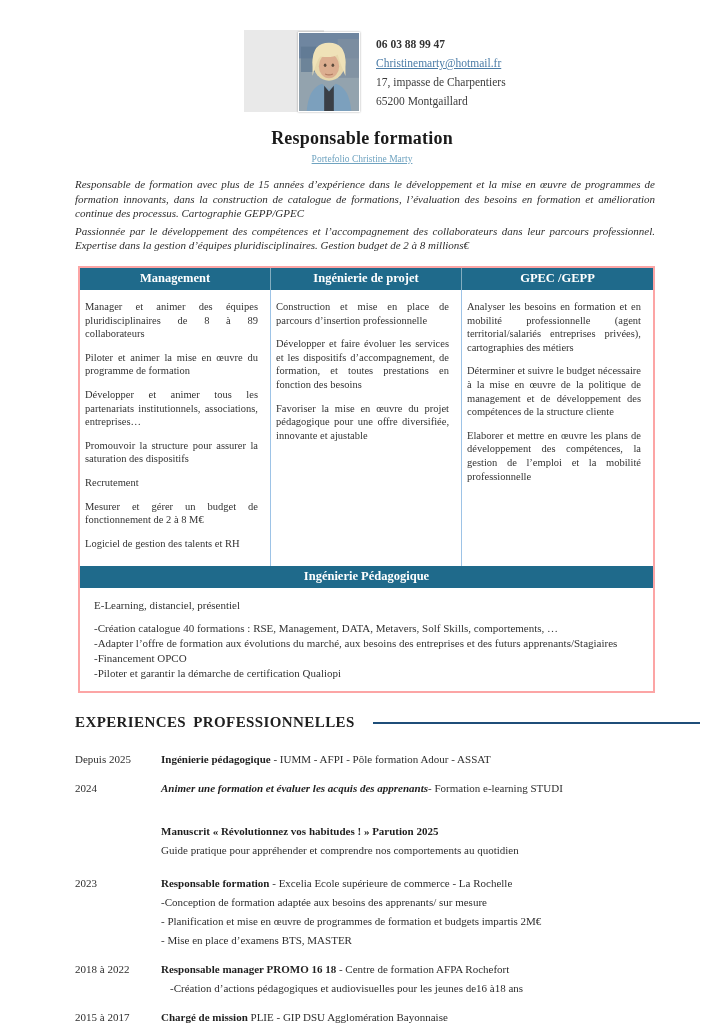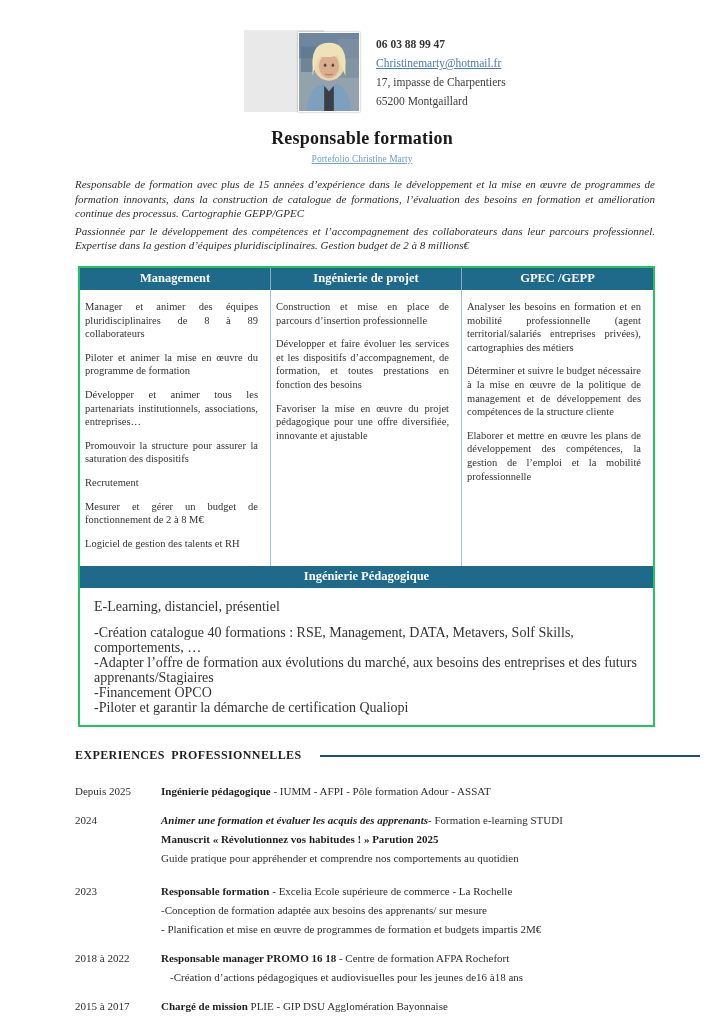--- a/index.html
+++ b/index.html
@@ -59,21 +59,21 @@
     font-size: 11px;
     line-height: 14.6px;
     color: #2e2e2e;
     text-align: justify;
   }
   .summary p + p { margin-top: 3px; }
 
   
   .skills-table {
     margin: 13px 69px 0 78px;
-    border: 2px solid #22c55e;
+    border: 2px solid #fca5a5;
   }
   .skills-header, .skills-body { display: grid; grid-template-columns: 1fr 1fr 1fr; }
   .skills-header .hcell {
     background: #1f6a8b;
     color: #ffffff;
     font-weight: bold;
     font-size: 12.5px;
     text-align: center;
     padding: 3px 0 4px;
     border-right: 1px solid rgba(255,255,255,.45);
@@ -91,47 +91,47 @@
   .skill-col p { margin-bottom: 10px; }
 
   .pedagogy-banner {
     background: #1f6a8b;
     color: #ffffff;
     font-weight: bold;
     font-size: 12.5px;
     text-align: center;
     padding: 3px 0 4px;
   }
-  .pedagogy-body { padding: 11px 6px 10px 14px; font-size: 14px; color: #333; }
+  .pedagogy-body { padding: 11px 6px 10px 14px; font-size: 11px; color: #333; }
   .pedagogy-body .intro { margin-bottom: 10px; }
   .pedagogy-body p.ped-item { line-height: 15px; }
 
   
   .exp-heading-row {
     margin: 21px 24px 0 75px;
     display: flex;
     align-items: center;
   }
   .exp-heading {
-    font-size: 12px;
+    font-size: 15px;
     font-weight: bold;
     color: #1f1f1f;
     letter-spacing: 0.4px;
     word-spacing: 3px;
     white-space: nowrap;
   }
   .exp-divider { flex: 1; height: 2.5px; background: #1f4e79; margin-left: 18px; }
 
   .exp-entries { margin: 19px 69px 0 75px; font-size: 11px; }
   .exp-entry { display: flex; margin-bottom: 10px; }
   .exp-period { flex: 0 0 86px; line-height: 19px; color: #2e2e2e; }
   .exp-body { flex: 1; line-height: 19px; color: #2e2e2e; }
   .exp-title-bold { font-weight: bold; color: #1f1f1f; }
   .exp-title-bold.italic { font-style: italic; }
-  .exp-detail.bold { font-weight: bold; color: #1f1f1f; }
+  .exp-detail.bold { font-weight: bold; color: #1f1f1f; margin-top: 24px; }
   .exp-entry:nth-child(2) { margin-bottom: 14px; }
   .exp-entry:nth-child(3) { }
   .exp-entry:nth-child(4) .exp-detail { padding-left: 9px; }
   .exp-entry:nth-child(5) .exp-detail { padding-left: 16px; }
 </style>
 </head>
 <body>
 
 <div class="page">
 
@@ -231,20 +231,21 @@
           <p class="exp-detail bold">Manuscrit « Révolutionnez vos habitudes ! » Parution 2025</p>
           <p class="exp-detail">Guide pratique pour appréhender et comprendre nos comportements au quotidien</p>
         </div>
       </div>
       <div class="exp-entry">
         <div class="exp-period">2023</div>
         <div class="exp-body">
           <p class="exp-title"><span class="exp-title-bold">Responsable formation</span><span> - Excelia Ecole supérieure de commerce - La Rochelle</span></p>
           <p class="exp-detail">-Conception de formation adaptée aux besoins des apprenants/ sur mesure</p>
           <p class="exp-detail">- Planification et mise en œuvre de programmes de formation et budgets impartis 2M€</p>
+          <p class="exp-detail">- Mise en place d’examens BTS, MASTER</p>
         </div>
       </div>
       <div class="exp-entry">
         <div class="exp-period">2018 à 2022</div>
         <div class="exp-body">
           <p class="exp-title"><span class="exp-title-bold">Responsable manager PROMO 16 18</span><span> - Centre de formation AFPA Rochefort</span></p>
           <p class="exp-detail">-Création d’actions pédagogiques et audiovisuelles pour les jeunes de16 à18 ans</p>
         </div>
       </div>
       <div class="exp-entry">

